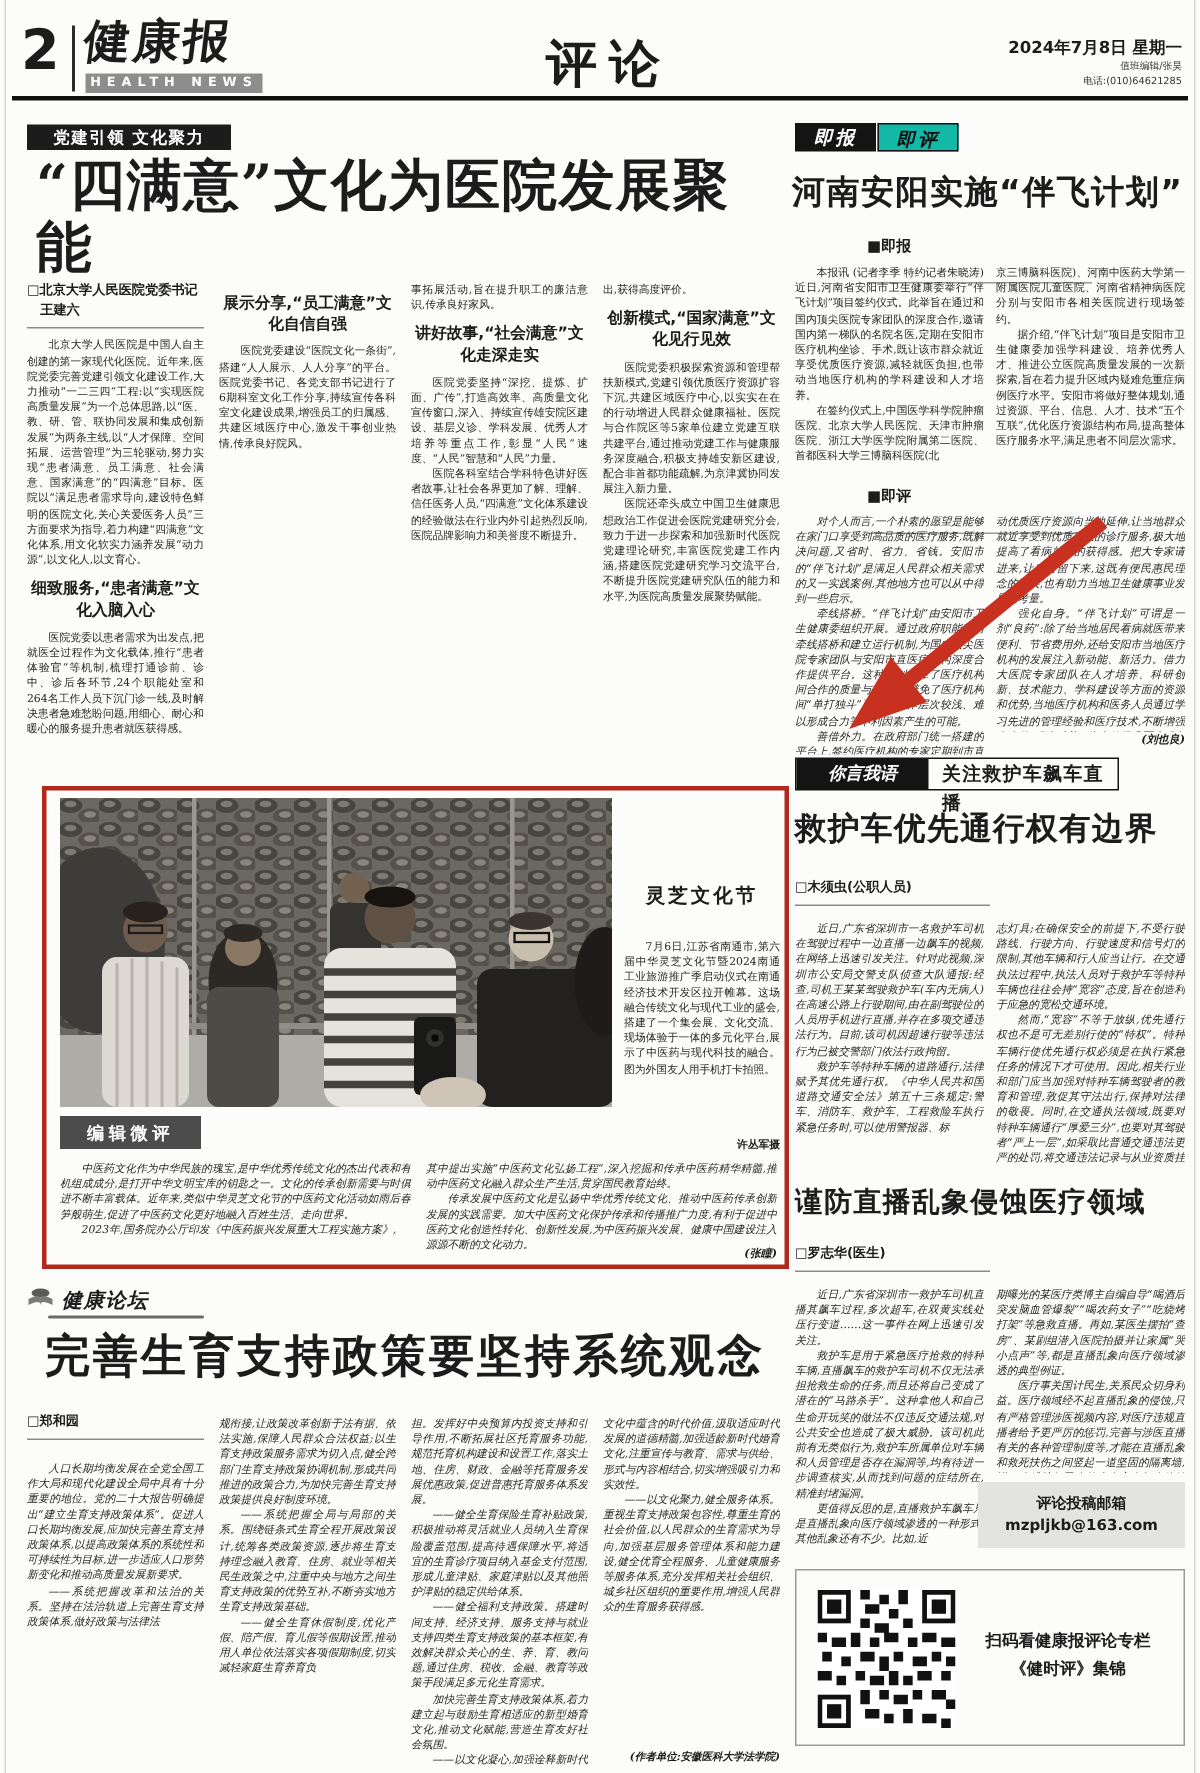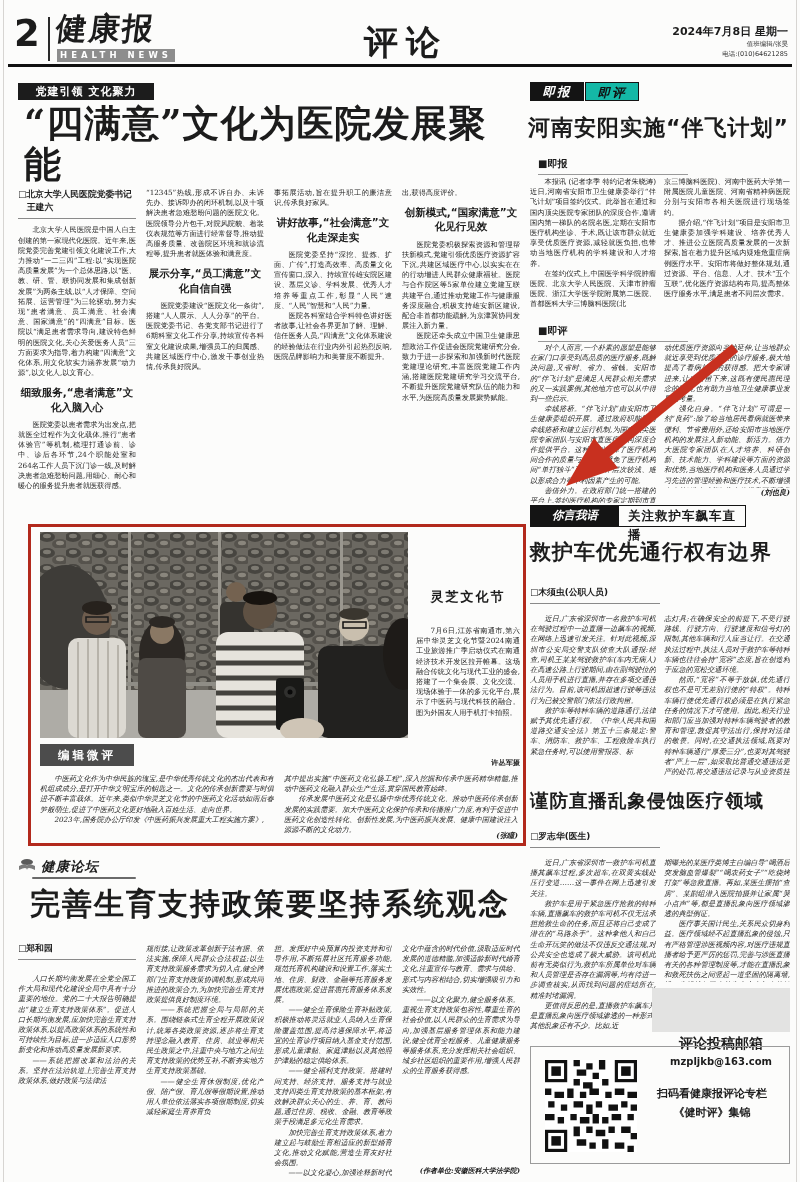--- a/index.html
+++ b/index.html
@@ -17,21 +17,21 @@
   .toprule{background:#101010;}
   
   .bp{font-size:7.2px;line-height:10.2px;text-align:justify;margin:0;text-indent:2em;color:#242424;}
   .kai .bp{font-style:italic;}
   .col{overflow:hidden;}
   .byline{font-family:"DejaVu Sans",sans-serif;font-weight:700;font-size:8.8px;
           border-bottom:1px solid #8a8a8a;padding-bottom:4px;line-height:1.5;}
   .subhead{font-family:"DejaVu Sans",sans-serif;font-weight:700;font-size:10.5px;line-height:1.35;
            text-align:center;margin:7px 2px 6px;text-indent:0;}
   .seclabel{font-family:"DejaVu Sans",sans-serif;font-weight:700;font-size:10px;
-            border-bottom:1px solid #999;padding-bottom:3px;}
+            border-bottom:1px solid #999;padding-bottom:17px;margin-left:40px;}
   .sign{font-size:7.4px;font-weight:700;text-align:right;font-style:italic;}
   
   .h-lead{font-weight:900;font-size:37px;letter-spacing:1px;line-height:1.1;}
   .h-news{font-family:"DejaVu Sans",sans-serif;font-weight:900;font-size:22px;letter-spacing:1px;}
   .h-a1{font-family:"DejaVu Sans",sans-serif;font-weight:900;font-size:21px;letter-spacing:1px;}
   .h-a2{font-family:"DejaVu Sans",sans-serif;font-weight:900;font-size:18.5px;letter-spacing:1px;}
   .h-forum{font-weight:900;font-size:30px;letter-spacing:2px;text-align:center;}
   
   .tagbox{background:#1c1c1c;color:#fff;font-family:"DejaVu Sans",sans-serif;font-weight:700;
           font-size:11px;text-align:center;line-height:17px;letter-spacing:1px;}
@@ -40,21 +40,21 @@
   .tab-light{background:#14b8a6;color:#111;border:1.5px solid #141414;box-sizing:border-box;}
   .strip{border:1.5px solid #141414;box-sizing:border-box;display:flex;}
   .strip-label{background:#141414;color:#fff;font-weight:700;font-style:italic;font-size:11.5px;
                width:88px;text-align:center;line-height:19px;flex:none;}
   .strip-topic{font-family:"DejaVu Sans",sans-serif;font-weight:900;font-size:12.5px;
                line-height:19px;padding-left:9px;letter-spacing:1px;}
   .redbox{border:3px solid #b2291c;box-sizing:border-box;}
   .editorlabel{background:#4c4c4c;color:#fff;font-family:"DejaVu Sans",sans-serif;font-weight:700;
                font-size:11.5px;text-align:center;line-height:22px;letter-spacing:3px;}
   .mailbox{background:#e3e3e2;text-align:center;font-family:"DejaVu Sans",sans-serif;}
-  .mb-t{font-weight:700;font-size:14px;padding-top:7px;margin-top:40px;}
+  .mb-t{font-weight:700;font-size:10px;padding-top:7px;}
   .mb-e{font-weight:700;font-size:10px;padding-top:3px;}
   .qrbox{border:1px solid #9b9b9b;box-sizing:border-box;}
   .qrtext{font-family:"DejaVu Sans",sans-serif;font-weight:700;font-size:11px;line-height:1.7;text-align:center;}
   .cap-title{font-weight:900;font-size:13px;text-align:center;letter-spacing:2px;}
   .cap-credit{font-size:7.2px;font-weight:700;text-align:right;}
   .forumlabel{font-weight:900;font-style:italic;font-size:13.5px;letter-spacing:1px;}
   .edge{background:#d7d5d2;}
 </style>
 </head>
 <body>
@@ -80,21 +80,20 @@
   <div class="abs col" style="left:18px;top:188px;width:118px;height:334px;">
     <div class="byline">
       <div>□北京大学人民医院党委书记</div>
       <div style="text-indent:1em;">王建六</div>
     </div>
     <p class="bp" style="margin-top:6px;">北京大学人民医院是中国人自主创建的第一家现代化医院。近年来,医院党委完善党建引领文化建设工作,大力推动“一二三四”工程:以“实现医院高质量发展”为一个总体思路,以“医、教、研、管、联协同发展和集成创新发展”为两条主线,以“人才保障、空间拓展、运营管理”为三轮驱动,努力实现“患者满意、员工满意、社会满意、国家满意”的“四满意”目标。医院以“满足患者需求导向,建设特色鲜明的医院文化,关心关爱医务人员”三方面要求为指导,着力构建“四满意”文化体系,用文化软实力涵养发展“动力源”,以文化人,以文育心。</p>
     <div class="subhead">细致服务,“患者满意”文化入脑入心</div>
     <p class="bp">医院党委以患者需求为出发点,把就医全过程作为文化载体,推行“患者体验官”等机制,梳理打通诊前、诊中、诊后各环节,24个职能处室和264名工作人员下沉门诊一线,及时解决患者急难愁盼问题,用细心、耐心和暖心的服务提升患者就医获得感。</p>
   </div>
   <div class="abs col" style="left:146px;top:188px;width:118px;height:334px;">
-    <p class="bp" style="text-indent:0;">“12345”热线,形成不诉自办、未诉先办、接诉即办的闭环机制,以及十项解决患者急难愁盼问题的医院文化。医院领导分片包干,对院风院貌、着装仪表规范等方面进行经常督导,推动提高服务质量、改善院区环境和就诊流程等,提升患者就医体验和满意度。</p>
     <div class="subhead">展示分享,“员工满意”文化自信自强</div>
     <p class="bp">医院党委建设“医院文化一条街”,搭建“人人展示、人人分享”的平台。医院党委书记、各党支部书记进行了6期科室文化工作分享,持续宣传各科室文化建设成果,增强员工的归属感、共建区域医疗中心,激发干事创业热情,传承良好院风。</p>
   </div>
   <div class="abs col" style="left:274px;top:188px;width:118px;height:334px;">
     <p class="bp" style="text-indent:0;">事拓展活动,旨在提升职工的廉洁意识,传承良好家风。</p>
     <div class="subhead">讲好故事,“社会满意”文化走深走实</div>
     <p class="bp">医院党委坚持“深挖、提炼、扩面、广传”,打造高效率、高质量文化宣传窗口,深入、持续宣传雄安院区建设、基层义诊、学科发展、优秀人才培养等重点工作,彰显“人民”速度、“人民”智慧和“人民”力量。</p>
     <p class="bp">医院各科室结合学科特色讲好医者故事,让社会各界更加了解、理解、信任医务人员,“四满意”文化体系建设的经验做法在行业内外引起热烈反响,医院品牌影响力和美誉度不断提升。</p>
   </div>
   <div class="abs col" style="left:402px;top:188px;width:118px;height:334px;">

